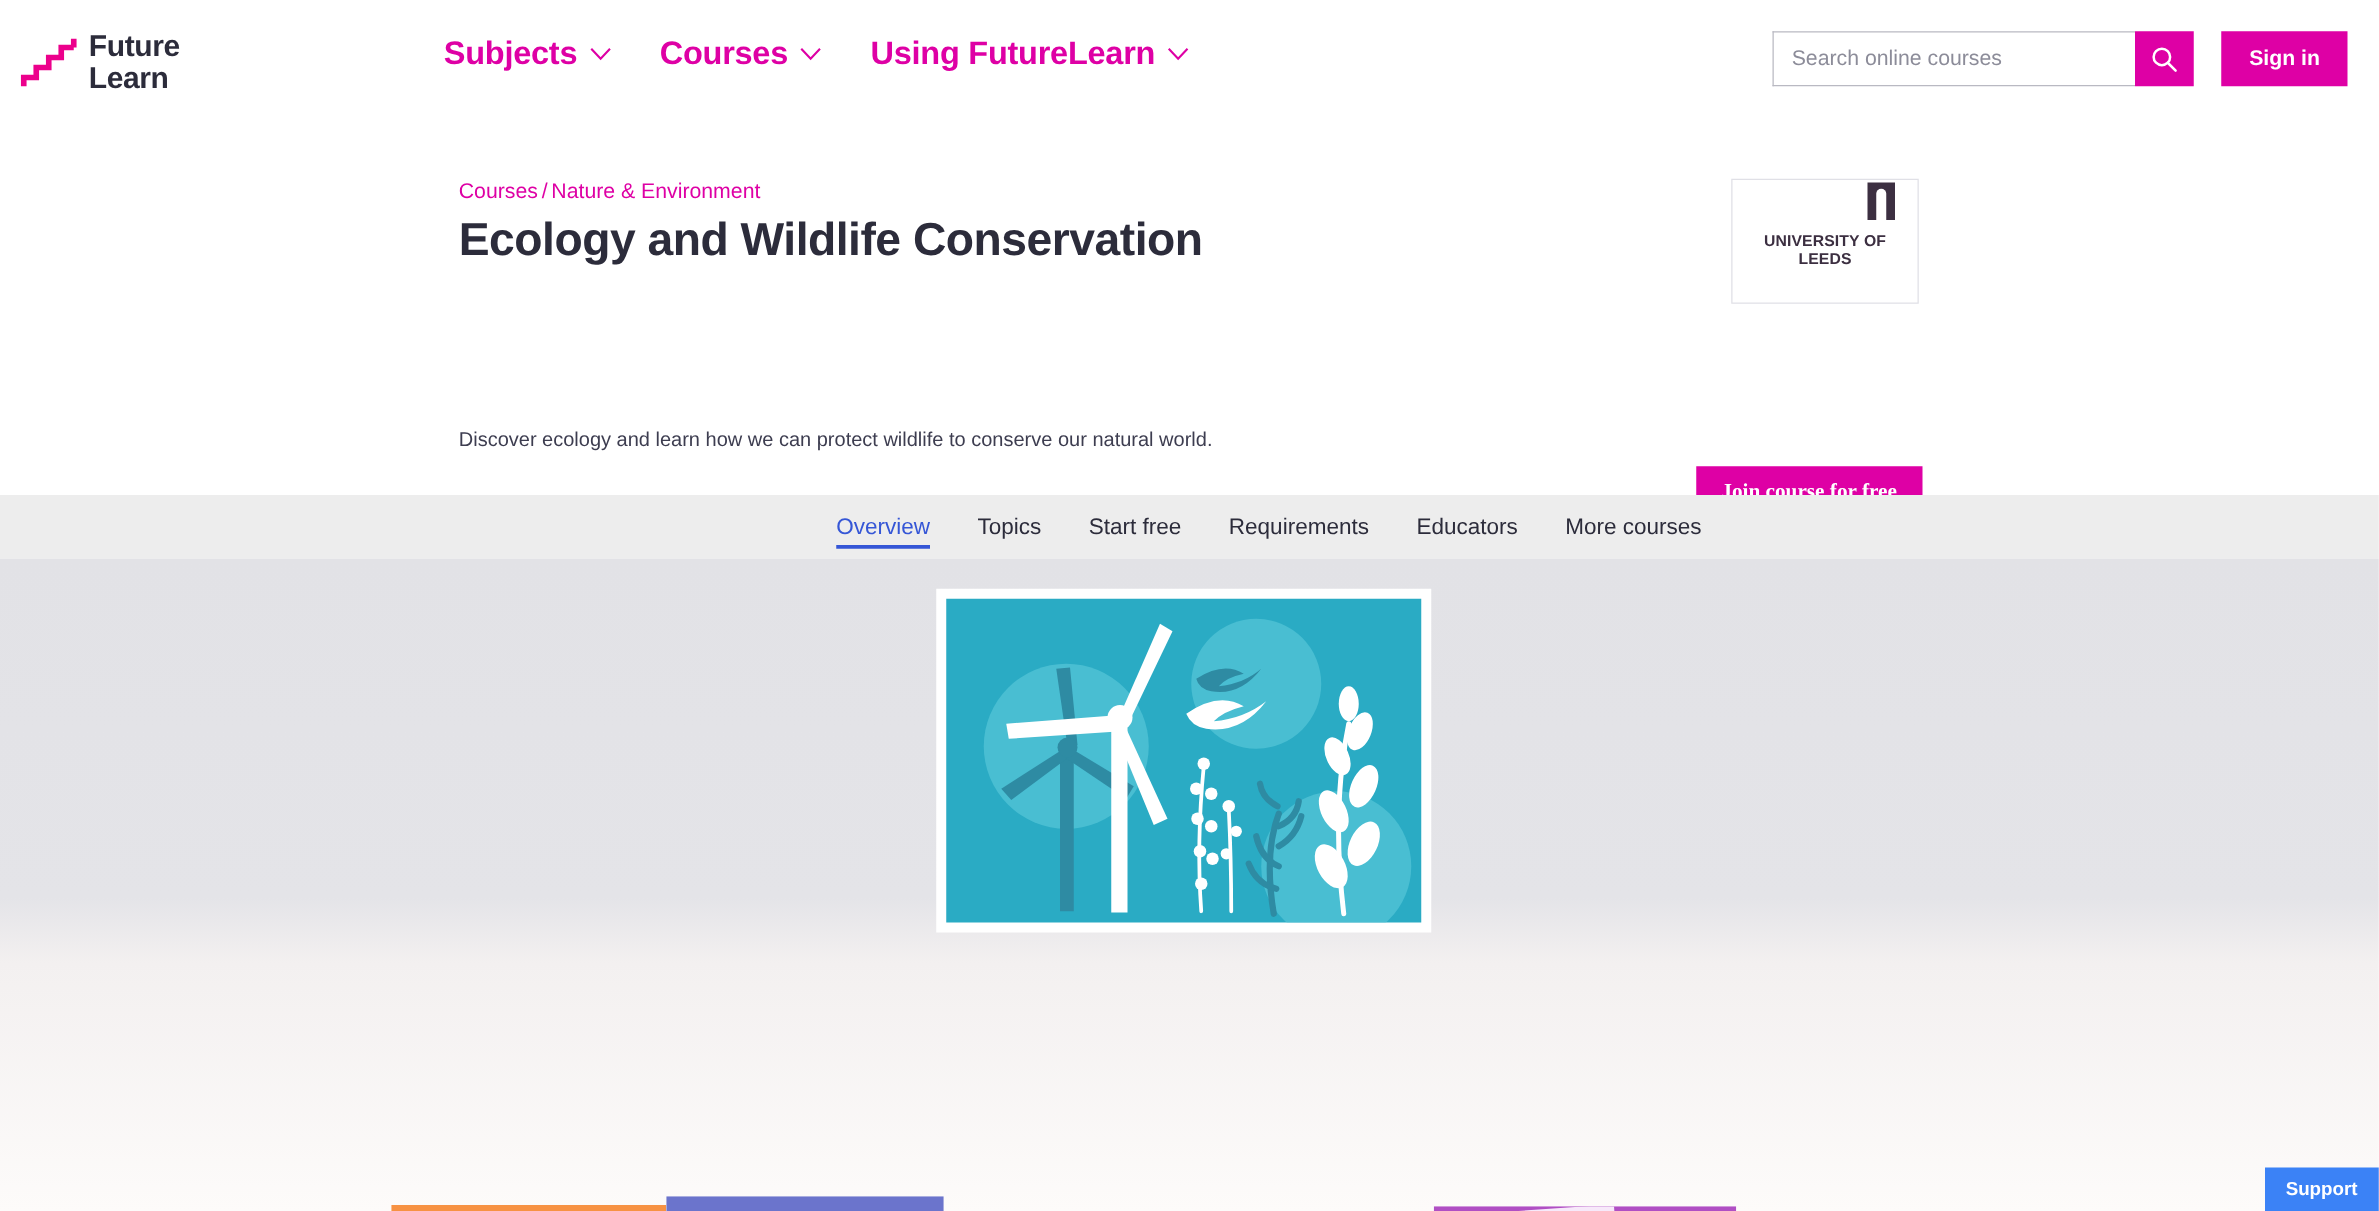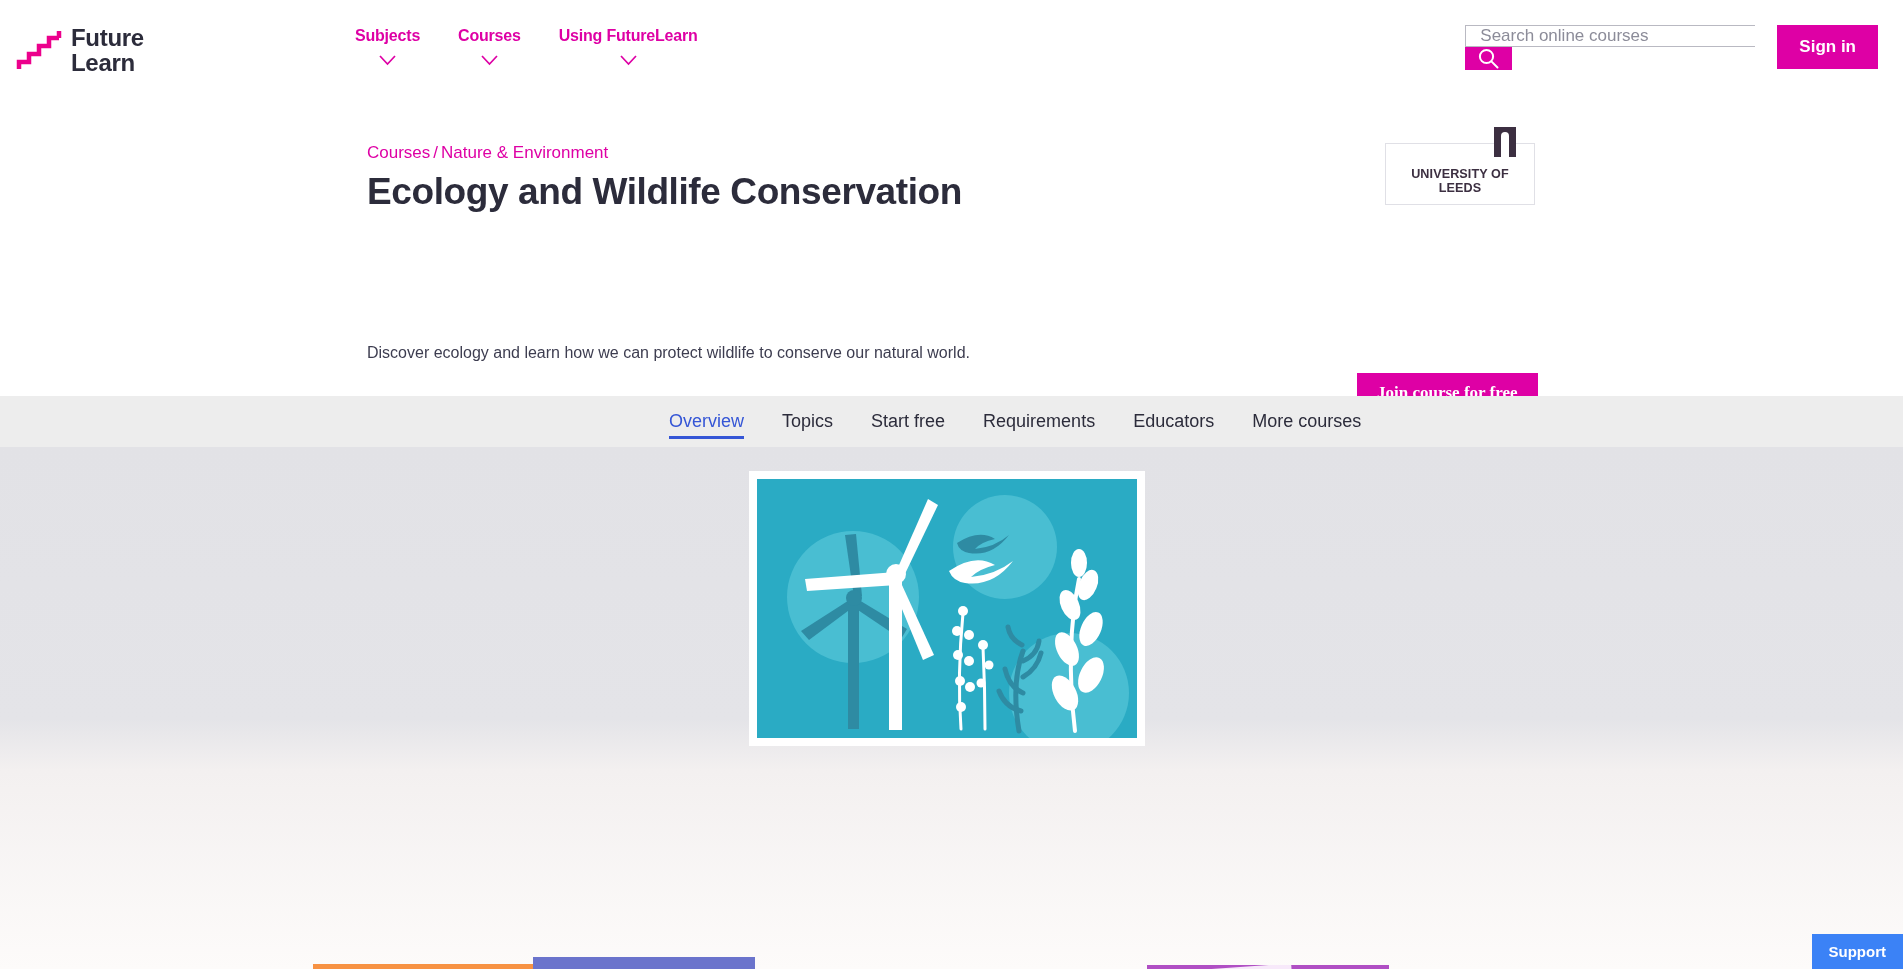--- a/index.html
+++ b/index.html
@@ -43,40 +43,38 @@
     left: 355px; top: 27px;
     display: flex;
     align-items: center;
     gap: 38px;
   }
   .nav-item {
     display: flex;
     align-items: center;
     gap: 9px;
     color: #de00a5;
-    font-size: 16px;
+    font-size: 26px;
     font-weight: 700;
     cursor: pointer;
     letter-spacing: -0.2px;
-    flex-direction: column;
   }
   .chev { width: 19px; height: 12px; display:block; }
 
   .search-area {
     position: absolute;
     right: 25px; top: 25px;
     display: flex;
     align-items: center;
     gap: 22px;
   }
   .search-box {
     display: flex;
     align-items: stretch;
     height: 44px;
-    flex-direction: column;
   }
   .search-input {
     width: 290px;
     height: 44px;
     border: 1px solid #b9b9c2;
     border-right: none;
     padding: 0 14px;
     font-size: 17px;
     color: #3a3a4a;
     font-family: "Liberation Sans", sans-serif;
@@ -134,21 +132,21 @@
     left: 367px; top: 245px;
     width: 700px;
     font-size: 16px;
     line-height: 1.62;
     color: #3d3d50;
   }
 
   .uni-logo {
     position: absolute;
     left: 1385px; top: 48px;
-    width: 150px; height: 62px;
+    width: 150px; height: 100px;
     background: #fff;
     border: 1px solid #e0e0e6;
     display: flex;
     flex-direction: column;
     align-items: center;
     justify-content: center;
   }
   .uni-inner { position: relative; width: 132px; }
   .uni-tower {
     position: absolute;

